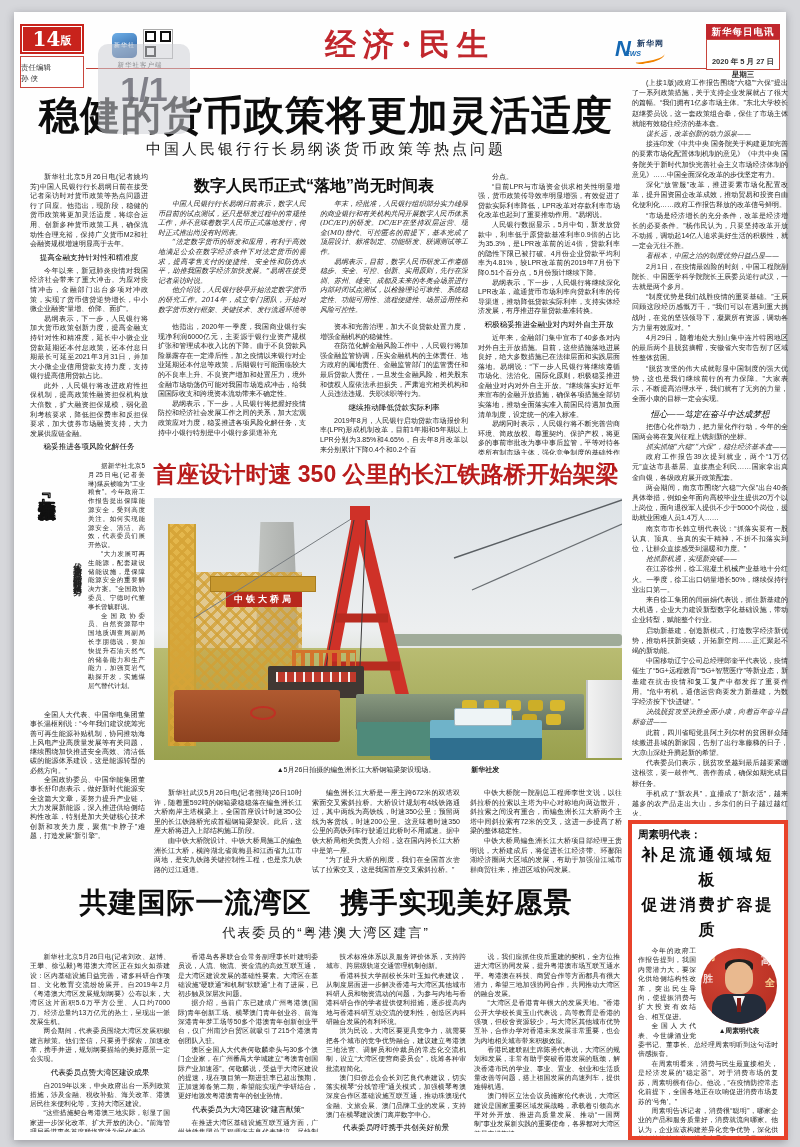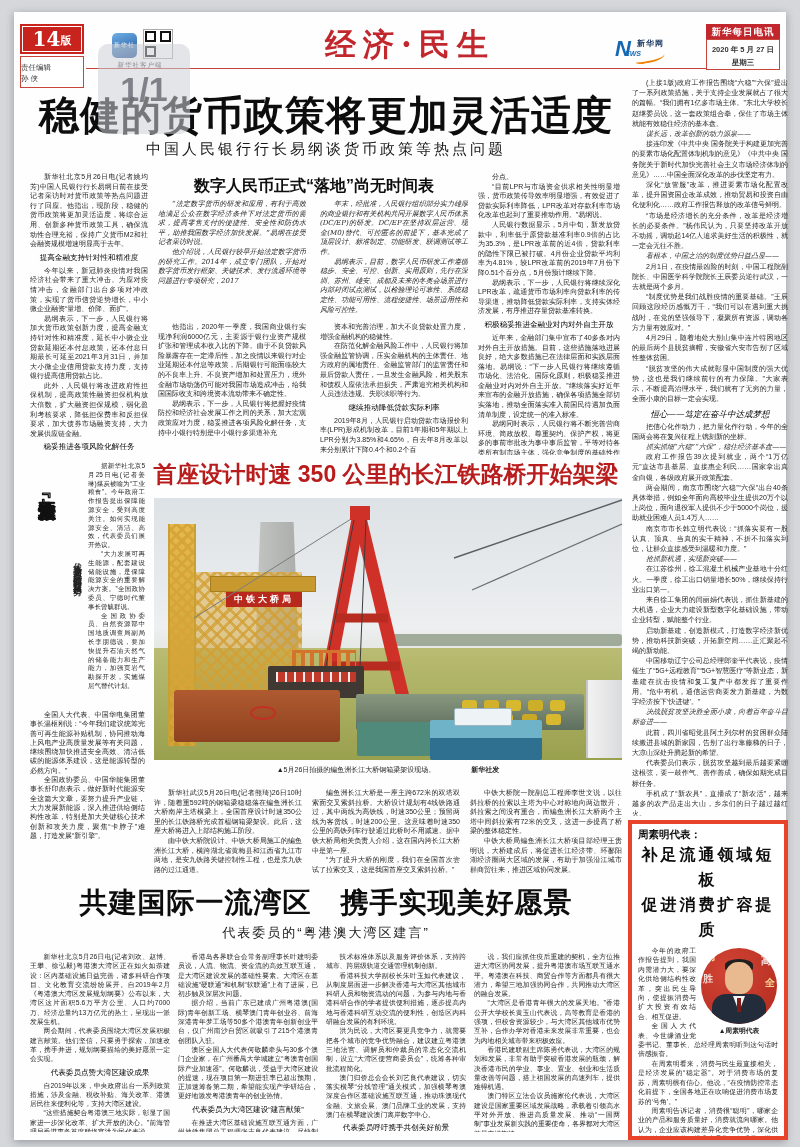--- a/index.html
+++ b/index.html
@@ -21,21 +21,21 @@
   .qreye{position:absolute;width:7px;height:7px;border:2px solid #111;background:#fff}
   .appcap{left:104px;top:61px;width:72px;font-size:6.5px;color:#333;text-align:center;letter-spacing:1px}
   .redline{left:86px;top:68px;width:620px;height:1px;background:#c2423a}
   .section-title{left:270px;top:24px;width:280px;text-align:center;font-family:"DejaVu Serif",serif;font-weight:bold;font-size:31px;color:#c1272d;letter-spacing:7px}
   .newslogo{left:615px;top:36px;width:56px;height:28px}
   .logo-n{font-size:22px;font-weight:900;color:#1568b3;font-style:italic;line-height:26px}
   .logo-cn{font-size:8px;font-weight:bold;color:#16355e;position:absolute;left:22px;top:2px;letter-spacing:1px}
   .logo-ews{font-size:7px;font-weight:bold;color:#1568b3;position:absolute;left:10px;top:14px;font-style:italic}
   .logo-swoosh{position:absolute;left:20px;top:17px;width:30px;height:8px;border-bottom:2px solid #f08300;border-radius:0 0 100% 40%;transform:rotate(-8deg)}
   .masthead{left:706px;top:24px;width:74px;height:21px;background:#c1272d;color:#fff;font-size:9.5px;font-weight:bold;text-align:center;line-height:15px;letter-spacing:1px}
-  .datebox{left:706px;top:39px;width:74px;height:31px;border:1px solid #c8453c;background:#fff;color:#333;text-align:center;font-size:7.5px;font-weight:bold;line-height:13px;padding-top:3px;box-sizing:border-box}
+  .datebox{left:706px;top:39px;width:74px;height:31px;border:1px solid #c8453c;background:#fff;color:#333;text-align:center;font-size:7.5px;font-weight:bold;line-height:13px;padding-top:15px;box-sizing:border-box}
 
   
   .col{font-size:7px;line-height:9.6px;text-align:justify;color:#262626;overflow:hidden}
   .col p{margin:0;text-indent:2em}
   .col .subhead{font-weight:normal;font-size:7.6px;text-align:center;margin:4px 0 3px;text-indent:0;color:#000;line-height:10px}
   .col p.kai{font-family:"DejaVu Serif",serif;font-style:italic;color:#303030}
 
   
   .mon-headline{left:30px;top:88px;width:592px;text-align:center;font-size:40px;font-weight:900;color:#0d0d0d;letter-spacing:1px}
   .mon-deck{left:30px;top:140px;width:592px;text-align:center;font-size:15px;color:#1a1a1a;letter-spacing:3px}
@@ -144,20 +144,21 @@
   <div class="abs col" style="left:30px;top:172px;width:118px;height:283px">
       <p>新华社北京5月26日电(记者姚均芳)中国人民银行行长易纲日前在接受记者采访时对货币政策等热点问题进行了回应。他指出，现阶段，稳健的货币政策将更加灵活适度，将综合运用、创新多种货币政策工具，确保流动性合理充裕，保持广义货币M2和社会融资规模增速明显高于去年。</p>
       <div class="subhead">提高金融支持针对性和精准度</div>
       <p>今年以来，新冠肺炎疫情对我国经济社会带来了重大冲击。为应对疫情冲击，金融部门出台多项对冲政策，实现了货币信贷逆势增长，中小微企业融资“量增、价降、面扩”。</p>
       <p>易纲表示，下一步，人民银行将加大货币政策创新力度，提高金融支持针对性和精准度，延长中小微企业贷款延期还本付息政策，还本付息日期最长可延至2021年3月31日，并加大小微企业信用贷款支持力度，支持银行提高信用贷款占比。</p>
       <p>此外，人民银行将改进政府性担保机制，提高政策性融资担保机构放大倍数，扩大融资担保规模，弱化盈利考核要求，降低担保费率和反担保要求，加大债券市场融资支持，大力发展供应链金融。</p>
       <div class="subhead">稳妥推进各项风险化解任务</div>
     </div>
   <div class="abs digibox-title">数字人民币正式“落地”尚无时间表</div>
   <div class="abs col kai-col" style="left:158px;top:200px;width:148px;height:113px">
+      <p>中国人民银行行长易纲日前表示，数字人民币目前的试点测试，还只是研发过程中的常规性工作，并不意味着数字人民币正式落地发行，何时正式推出尚没有时间表。</p>
       <p>“法定数字货币的研发和应用，有利于高效地满足公众在数字经济条件下对法定货币的需求，提高零售支付的便捷性、安全性和防伪水平，助推我国数字经济加快发展。”易纲在接受记者采访时说。</p>
       <p>他介绍说，人民银行较早开始法定数字货币的研究工作。2014年，成立专门团队，开始对数字货币发行框架、关键技术、发行流通环境等问题进行专项研究，2017</p>
     </div>
   <div class="abs col kai-col" style="left:320px;top:200px;width:148px;height:115px">
       <p>年末，经批准，人民银行组织部分实力雄厚的商业银行和有关机构共同开展数字人民币体系(DC/EP)的研发。DC/EP在坚持双层运营、现金(M0)替代、可控匿名的前提下，基本完成了顶层设计、标准制定、功能研发、联调测试等工作。</p>
       <p>易纲表示，目前，数字人民币研发工作遵循稳步、安全、可控、创新、实用原则，先行在深圳、苏州、雄安、成都及未来的冬奥会场景进行内部封闭试点测试，以检验理论可靠性、系统稳定性、功能可用性、流程便捷性、场景适用性和风险可控性。</p>
     </div>
   <div class="abs col" style="left:158px;top:322px;width:148px;height:133px">
       <p>他指出，2020年一季度，我国商业银行实现净利润6000亿元，主要源于银行业资产规模扩张和管理成本收入比的下降。由于不良贷款风险暴露存在一定滞后性，加之疫情以来银行对企业延期还本付息等政策，后期银行可能面临较大的不良率上升、不良资产增加和处置压力，境外金融市场动荡仍可能对我国市场造成冲击，给我国国际收支和跨境资本流动带来不确定性。</p>
       <p>易纲表示，下一步，人民银行将把握好疫情防控和经济社会发展工作之间的关系，加大宏观政策应对力度，稳妥推进各项风险化解任务，支持中小银行特别是中小银行多渠道补充</p>

